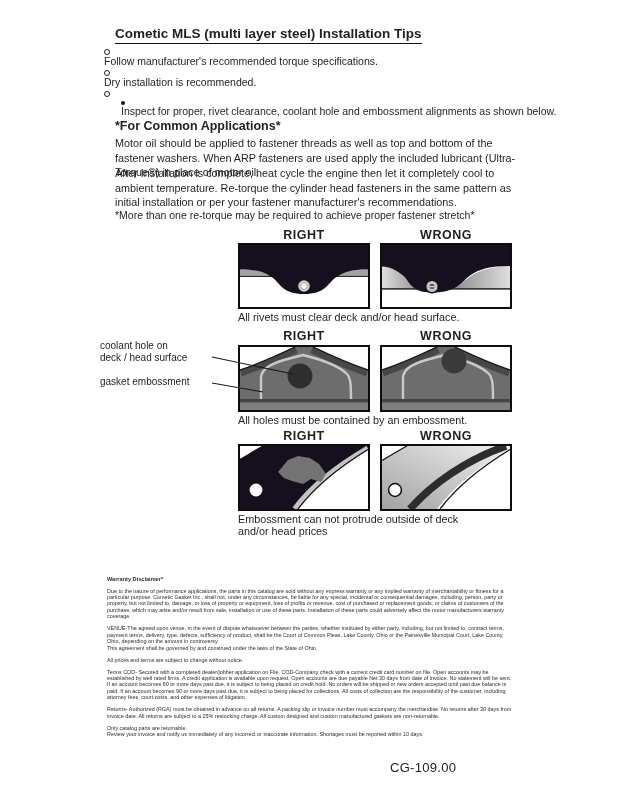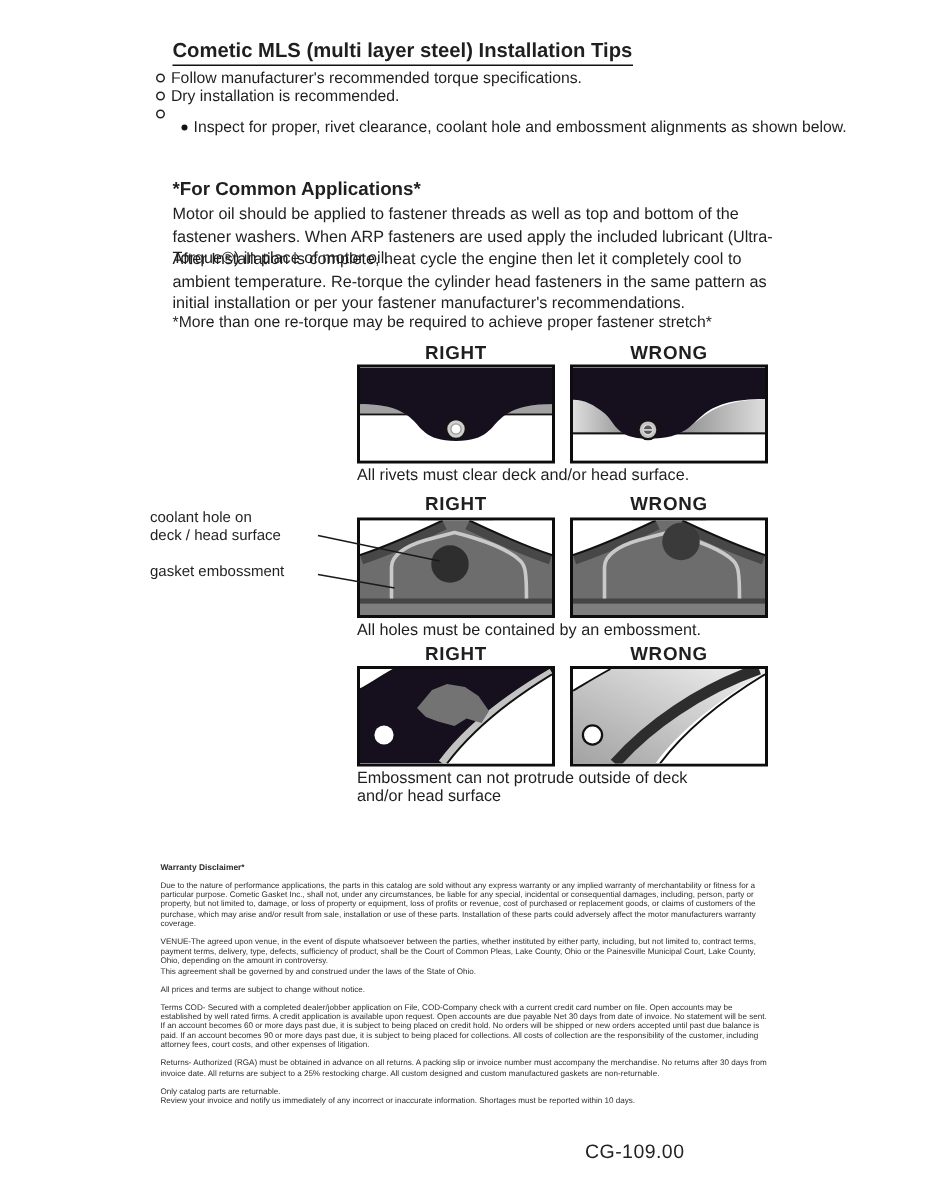--- a/index.html
+++ b/index.html
@@ -1,21 +1,21 @@
 <!DOCTYPE html>
 <html><head>
 <meta charset="utf-8">
 <style>
   html,body{margin:0;padding:0;background:#fff;}
   #page{position:relative;width:570px;height:800px;background:#ffffff;overflow:hidden;
         font-family:"Liberation Sans", sans-serif;color:#1f1f1f;}
   .abs{position:absolute;}
   .title{font-size:13.5px;font-weight:bold;border-bottom:1.6px solid #111;padding-bottom:2px;white-space:nowrap;}
   .body-txt{font-size:10.5px;line-height:12px;white-space:nowrap;}
-  .bullet-row{display:flex;align-items:flex-start;}
+  .bullet-row{display:flex;align-items:flex-start;flex-direction:column;}
   .obullet{width:4px;height:4px;border:1px solid #222;border-radius:50%;margin:3px 4px 0 0;flex:0 0 auto;}
   .fbullet{width:4px;height:4px;background:#111;border-radius:50%;margin:3.5px 4px 0 0;flex:0 0 auto;}
   .h2{font-size:12.5px;font-weight:bold;white-space:nowrap;}
   .para{font-size:10.8px;line-height:14.5px;width:408px;}
   .fig-label{font-size:12.5px;font-weight:700;letter-spacing:.5px;transform:translateX(-50%);white-space:nowrap;}
   .fig-box{width:132px;height:66px;border:2.2px solid #0d0d0d;box-sizing:border-box;background:#fff;}
   .fig-box svg{display:block;width:100%;height:100%;}
   .caption{font-size:10.8px;line-height:11.5px;white-space:pre-line;}
   .ptr-label{font-size:10px;line-height:11.5px;text-align:left;white-space:pre-line;width:110px;}
   .fine{font-size:5.4px;line-height:6.45px;margin:0 0 5.5px 0;white-space:pre-line;color:#2c2c2c;}
@@ -164,21 +164,21 @@
       <path d="M0,0 H128 V2.5 C98,20 72,40 55,63 H0 Z" fill="url(#bg3)"></path>
       <path d="M28,63 C50,38 84,14 124,0" stroke="#2d2d2d" stroke-width="7.5" fill="none"></path>
       <path d="M58,63 C75,40.5 100,20.5 128,3.5 L128,63 Z" fill="#ffffff"></path>
       <path d="M58,63 C75,40.5 100,20.5 128,3.5" stroke="#111111" stroke-width="1.3" fill="none"></path>
       <path d="M0,0 H25 C14,6 6,11 0,14.5 Z" fill="#ffffff"></path>
       <path d="M25,0 C14,6 6,11 0,14.5" stroke="#111111" stroke-width="1.2" fill="none"></path>
       <circle cx="13" cy="44" r="6.4" fill="#ffffff" stroke="#111111" stroke-width="1.5"></circle>
     </svg>
   </div>
   <div class="abs caption" style="left:238px;top:514px;">Embossment can not protrude outside of deck
-and/or head surface</div>
+and/or head prices</div>
 
   <div class="abs fine-wrap" style="left:107px;top:576px;">
     <p class="fine-head">Warranty Disclaimer*</p>
     <p class="fine">Due to the nature of performance applications, the parts in this catalog are sold without any express warranty or any implied warranty of merchantability or fitness for a particular purpose.  Cometic Gasket Inc., shall not, under any circumstances, be liable for any special, incidental or consequential damages, including, person, party or property, but not limited to, damage, or loss of property or equipment, loss of profits or revenue, cost of purchased or replacement goods, or claims of customers of the purchase, which may arise and/or result from sale, installation or use of these parts.  Installation of these parts could adversely affect the motor manufacturers warranty coverage.</p>
     <p class="fine">VENUE-The agreed upon venue, in the event of dispute whatsoever between the parties, whether instituted by either party, including, but not limited to, contract terms, payment terms, delivery, type, defects, sufficiency of product, shall be the Court of Common Pleas, Lake County, Ohio or the Painesville Municipal Court, Lake County, Ohio, depending on the amount in controversy.
 This agreement shall be governed by and construed under the laws of the State of Ohio.</p>
     <p class="fine">All prices and terms are subject to change without notice.</p>
     <p class="fine">Terms COD- Secured with a completed dealer/jobber application on File, COD-Company check with a current credit card number on file.  Open accounts may be established by well rated firms.  A credit application is available upon request.  Open accounts are due payable Net 30 days from date of invoice.  No statement will be sent.  If an account becomes 60 or more days past due, it is subject to being placed on credit hold.  No orders will be shipped or new orders accepted until past due balance is paid.  If an account becomes 90 or more days past due, it is subject to being placed for collections.  All costs of collection are the responsibility of the customer, including attorney fees, court costs, and other expenses of litigation.</p>
     <p class="fine">Returns- Authorized (RGA) must be obtained in advance on all returns.  A packing slip or invoice number must accompany the merchandise.  No returns after 30 days from invoice date.  All returns are subject to a 25% restocking charge.  All custom designed and custom manufactured gaskets are non-returnable.</p>
     <p class="fine">Only catalog parts are returnable.

